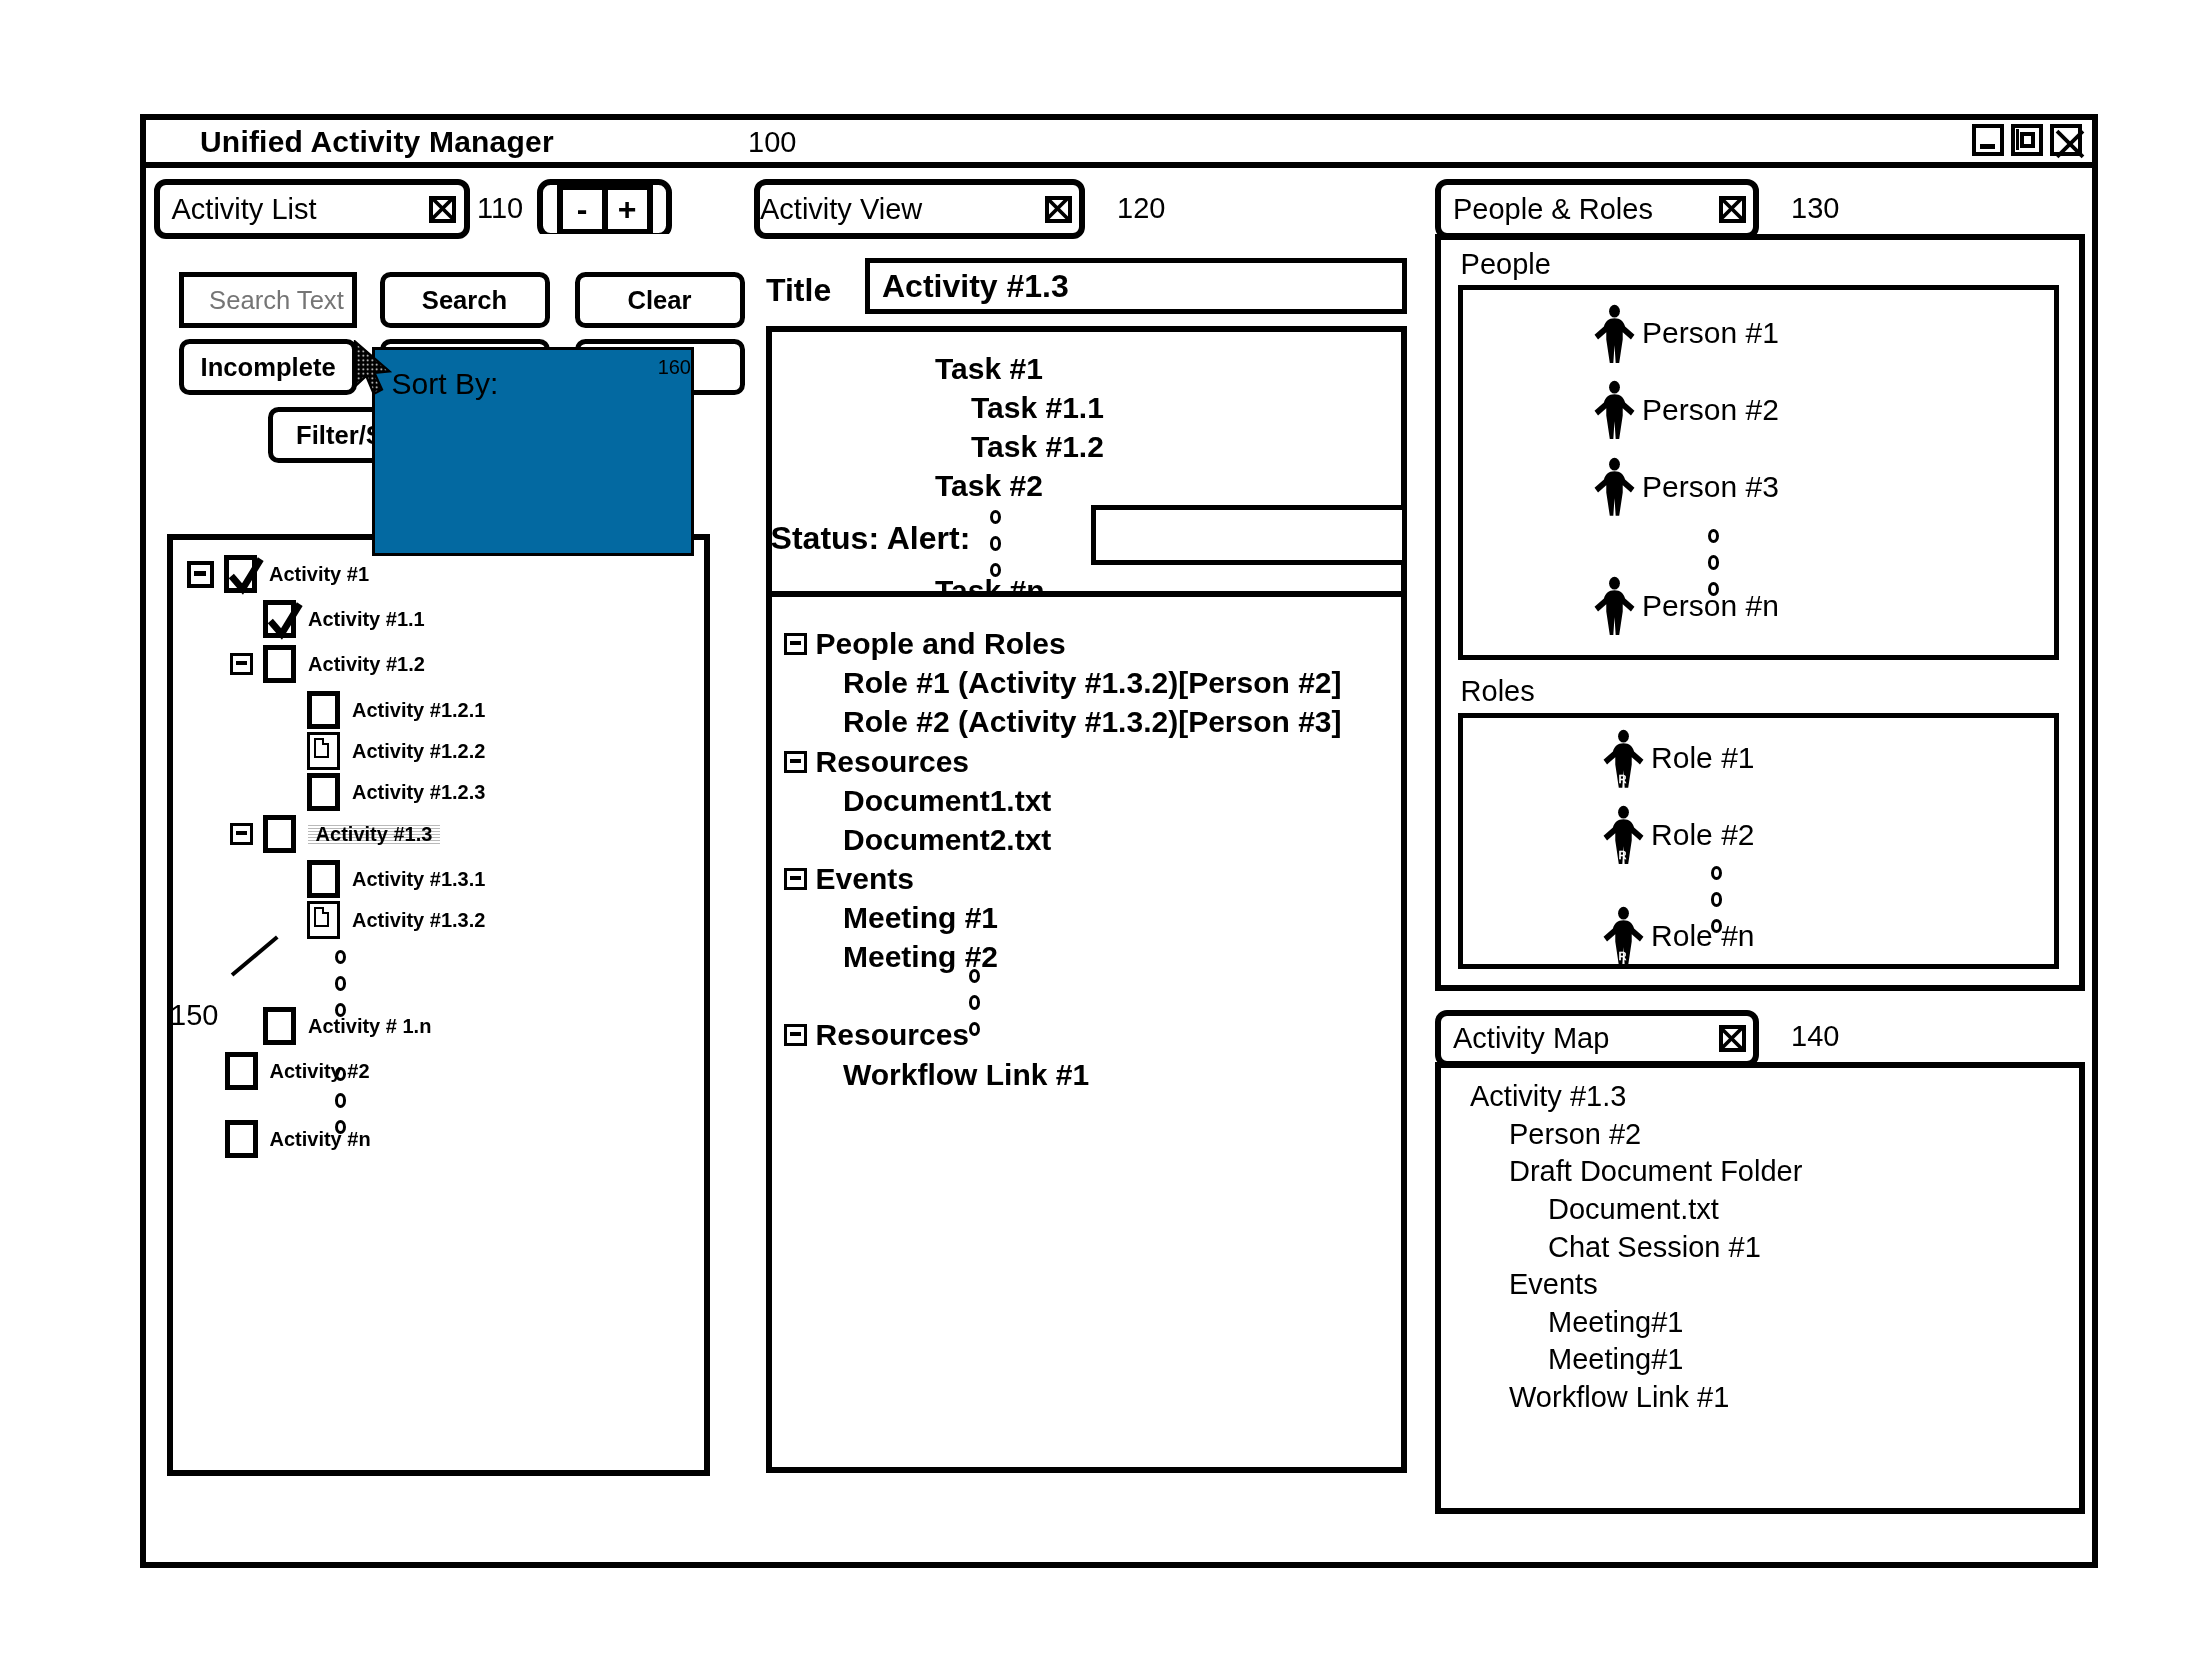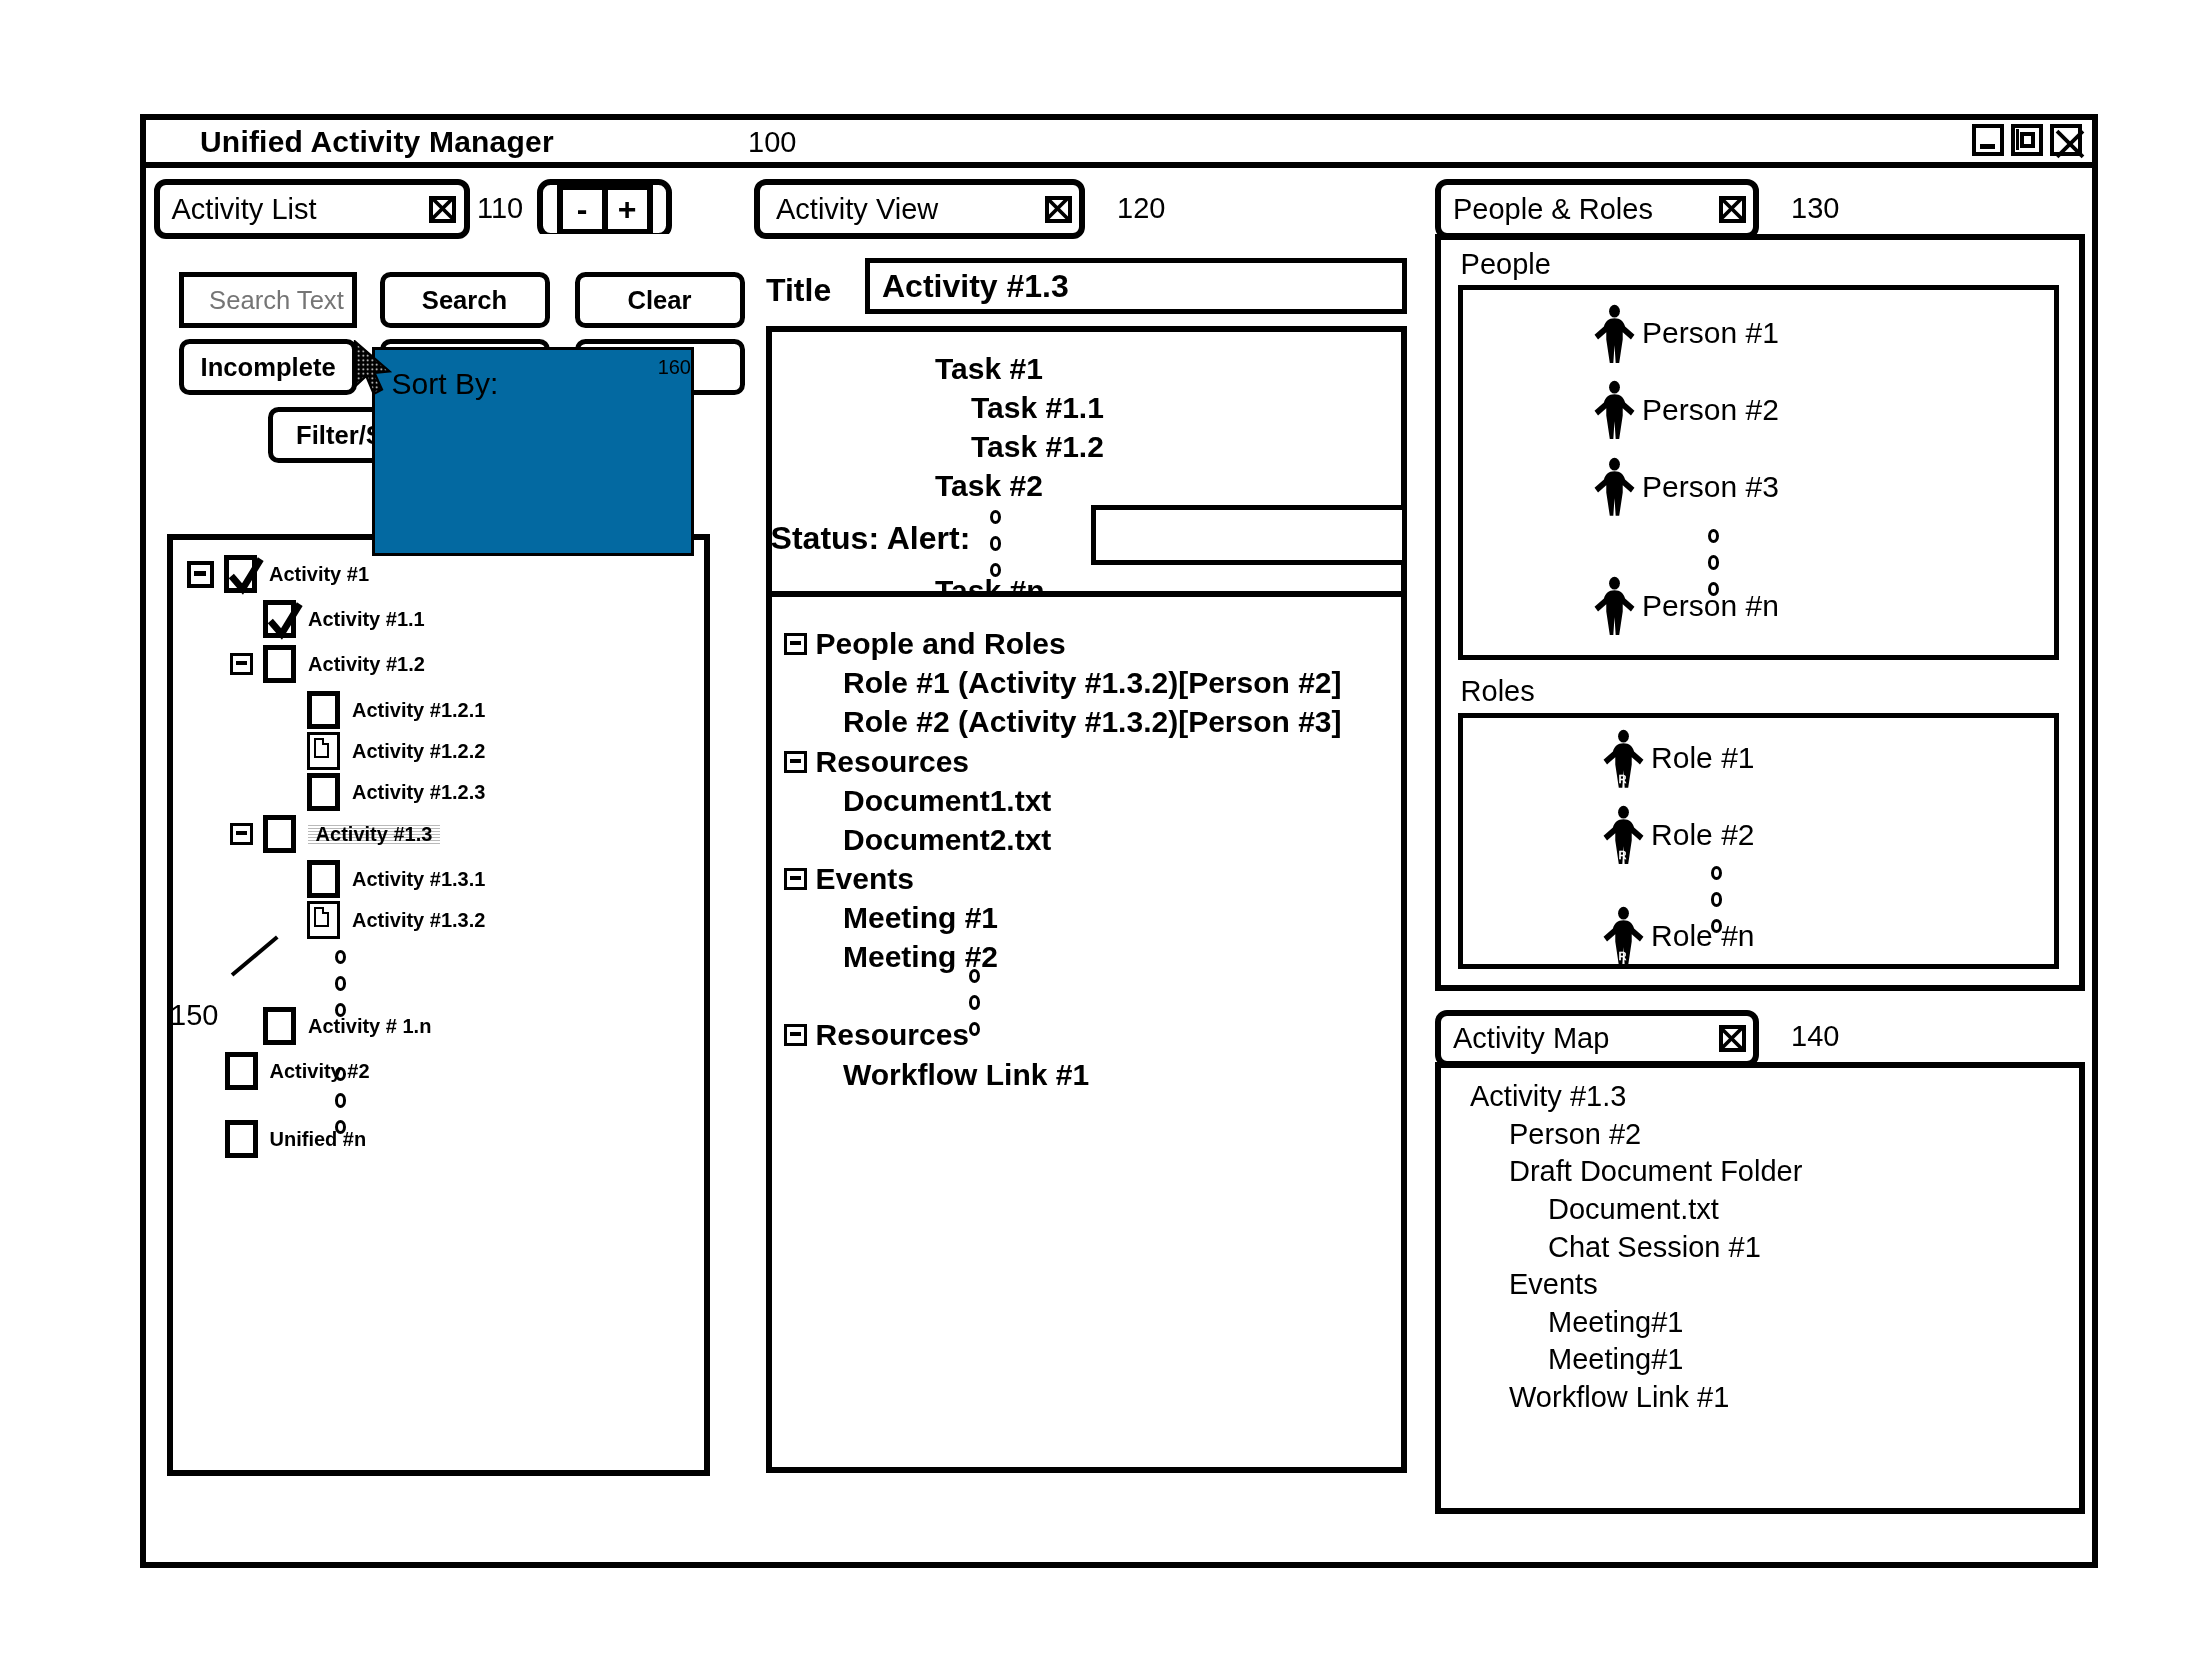--- a/index.html
+++ b/index.html
@@ -209,30 +209,30 @@
               <span class="lbl-bold">Activity #2</span>
             </div>
             <div class="vdots" style="left:162px;top:527px;">
               <i></i>
               <i></i>
               <i></i>
             </div>
             <div class="row" style="left:13.5px;top:580px;">
               <span style="display:inline-block;width:38px;flex:none;"></span>
               <span class="cbox" style="margin-right:12px;"></span>
-              <span class="lbl-bold">Unified #n</span>
+              <span class="lbl-bold">Activity #n</span>
             </div>
           </div>
       </div>
 
       <div class="ref" style="left:16.6px;top:765px;font-size:29px;">150</div>
       <div class="lead" style="left:78px;top:739px;width:59px;height:3.8px;transform:rotate(-40deg);transform-origin:left center;"></div>
     </div>
 
-    <div class="pill" style="left:608px;top:59px;width:331px;height:60px;padding-left:16px;">
+    <div class="pill" style="left:608px;top:59px;width:331px;height:60px;padding-left:0;">
       <span class="pill-label">Activity View</span>
       <span class="pill-x">
         <svg width="27" height="27" viewBox="0 0 36 36">
             <line x1="3" y1="3" x2="33" y2="33" stroke="#000" stroke-width="5"></line>
             <line x1="33" y1="3" x2="3" y2="33" stroke="#000" stroke-width="5"></line>
           </svg>
       </span>
     </div>
     <div class="ref" style="left:971px;top:72px;">120</div>
 

